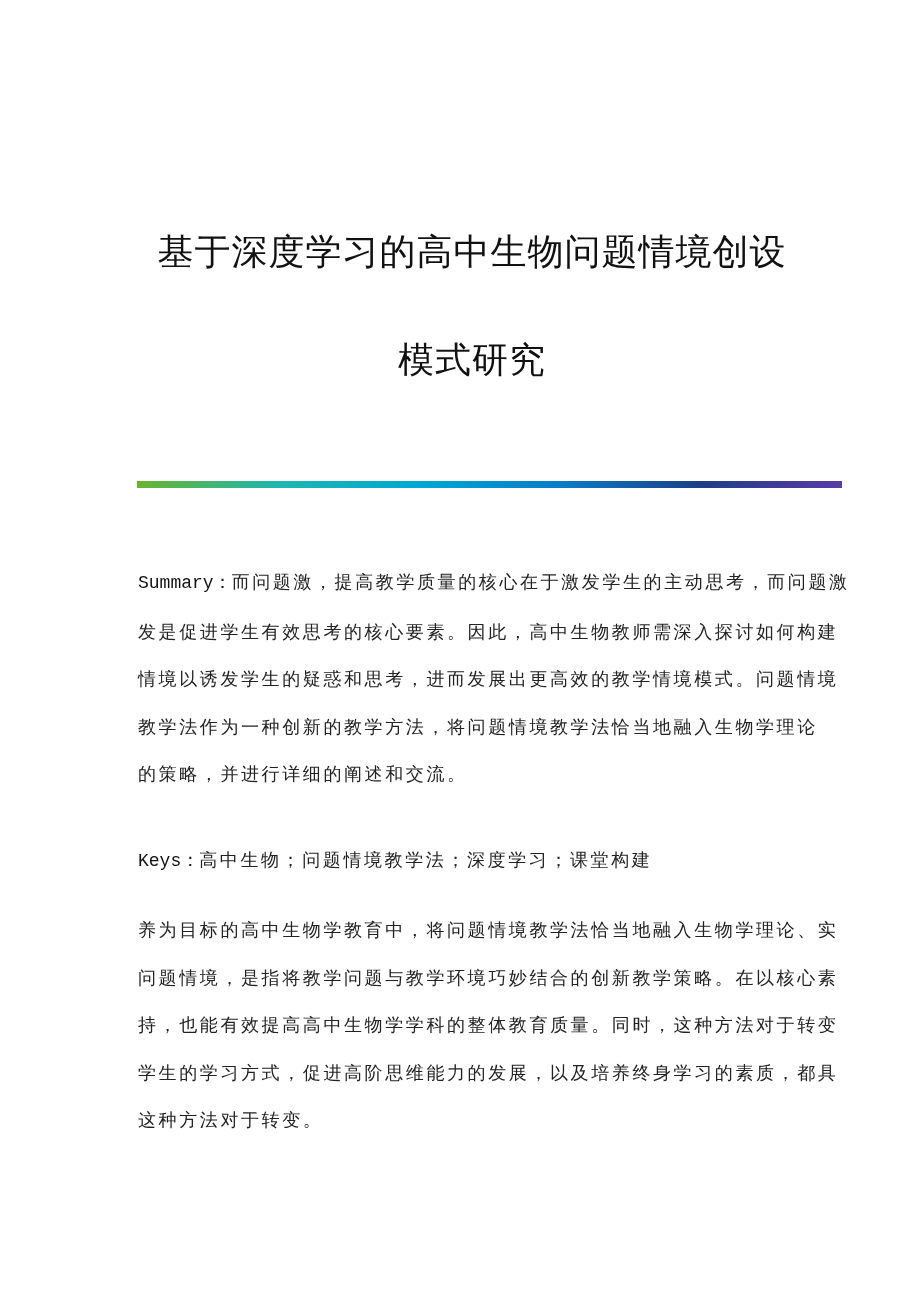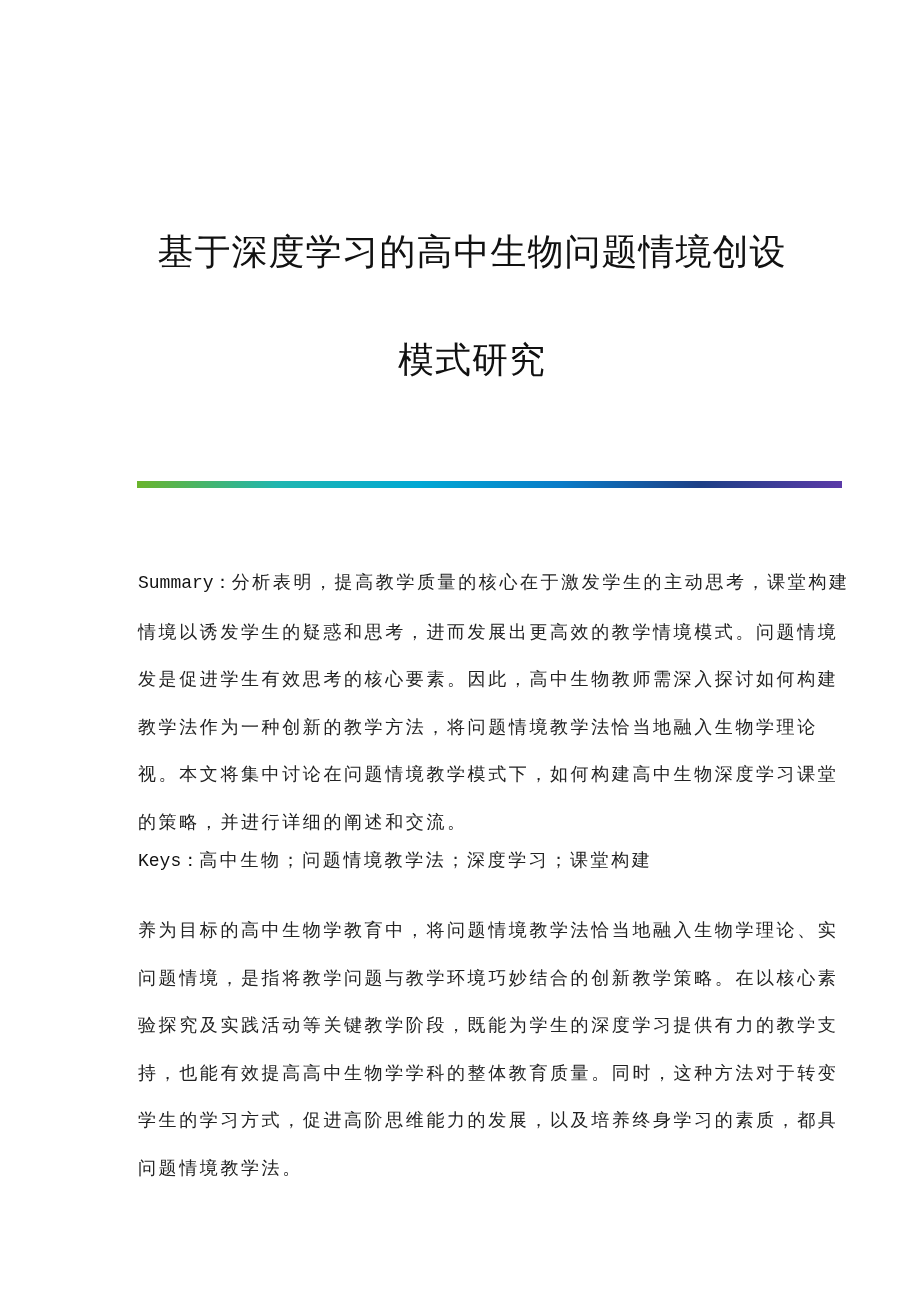--- a/index.html
+++ b/index.html
@@ -64,32 +64,30 @@
   </style>
 </head>
 <body>
 
 <h1 class="page-title title-line-1">基于深度学习的高中生物问题情境创设</h1>
 <h1 class="page-title title-line-2">模式研究</h1>
 
 <div class="divider-bar" id="divider-bar" style="background: linear-gradient(to right, rgb(106, 180, 44), rgb(31, 182, 176), rgb(0, 168, 212), rgb(10, 124, 200), rgb(29, 63, 134), rgb(91, 58, 168));"></div>
 
 <div class="body-text summary-block">
-  <span class="line"><span class="label-en">Summary：</span><span>分析表明，提高教学质量的核心在于激发学生的主动思考，课堂构建</span></span>
+  <span class="line"><span class="label-en">Summary：</span><span>而问题激，提高教学质量的核心在于激发学生的主动思考，而问题激</span></span>
+  <span class="line">发是促进学生有效思考的核心要素。因此，高中生物教师需深入探讨如何构建</span>
   <span class="line">情境以诱发学生的疑惑和思考，进而发展出更高效的教学情境模式。问题情境</span>
-  <span class="line">发是促进学生有效思考的核心要素。因此，高中生物教师需深入探讨如何构建</span>
   <span class="line">教学法作为一种创新的教学方法，将问题情境教学法恰当地融入生物学理论</span>
-  <span class="line">视。本文将集中讨论在问题情境教学模式下，如何构建高中生物深度学习课堂</span>
   <span class="line">的策略，并进行详细的阐述和交流。</span>
 </div>
 
 <div class="body-text keys-block">
   <span class="line"><span class="label-en">Keys：</span><span>高中生物；问题情境教学法；深度学习；课堂构建</span></span>
 </div>
 
 <div class="body-text intro-block">
   <span class="line">养为目标的高中生物学教育中，将问题情境教学法恰当地融入生物学理论、实</span>
   <span class="line">问题情境，是指将教学问题与教学环境巧妙结合的创新教学策略。在以核心素</span>
-  <span class="line">验探究及实践活动等关键教学阶段，既能为学生的深度学习提供有力的教学支</span>
   <span class="line">持，也能有效提高高中生物学学科的整体教育质量。同时，这种方法对于转变</span>
   <span class="line">学生的学习方式，促进高阶思维能力的发展，以及培养终身学习的素质，都具</span>
-  <span class="line">问题情境教学法。</span>
+  <span class="line">这种方法对于转变。</span>
 </div>
 
 </body></html>

